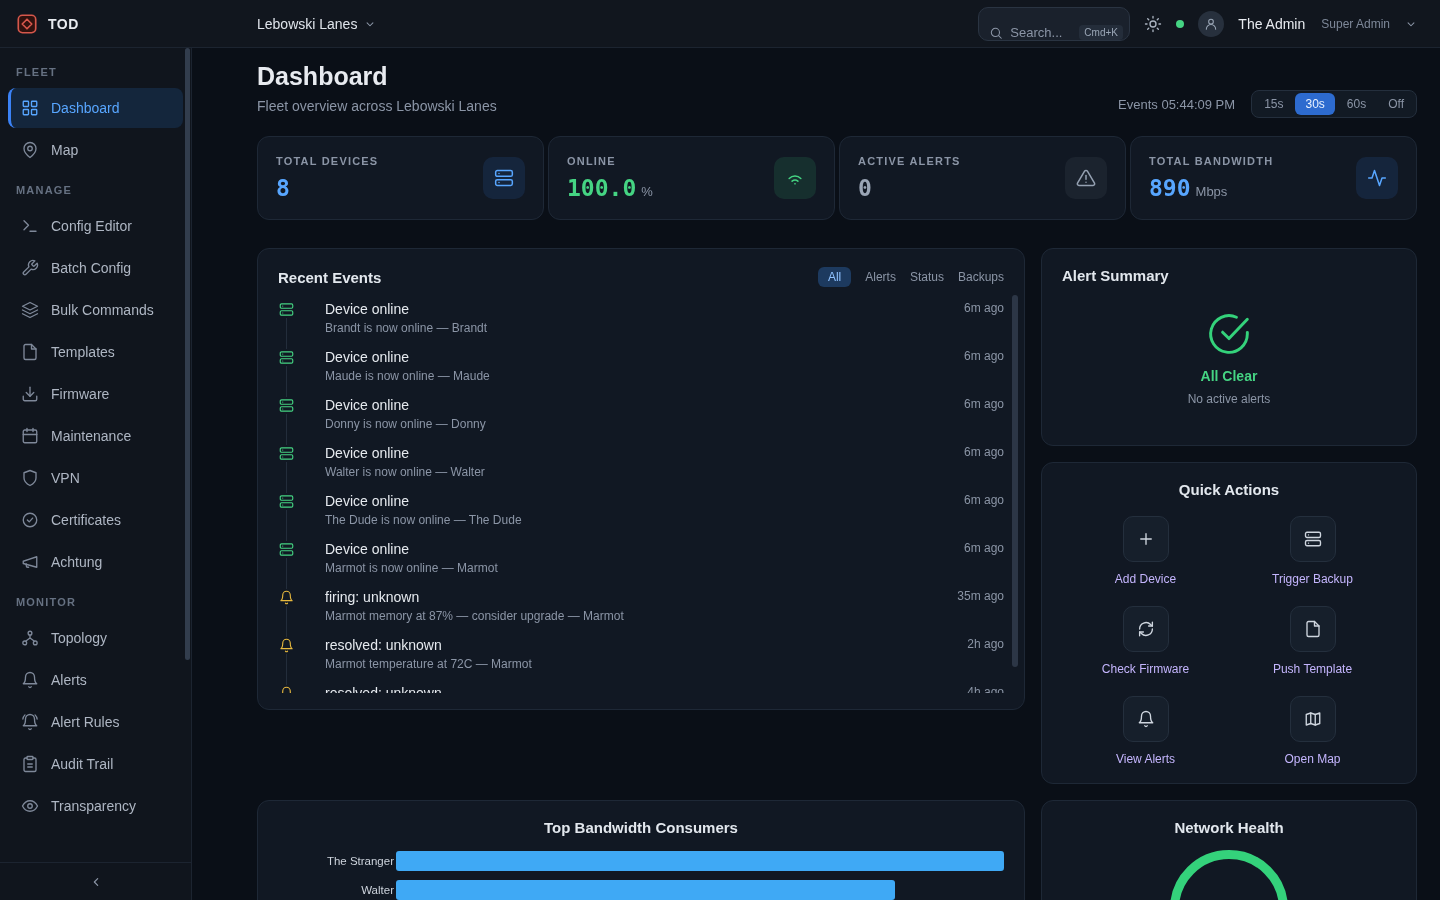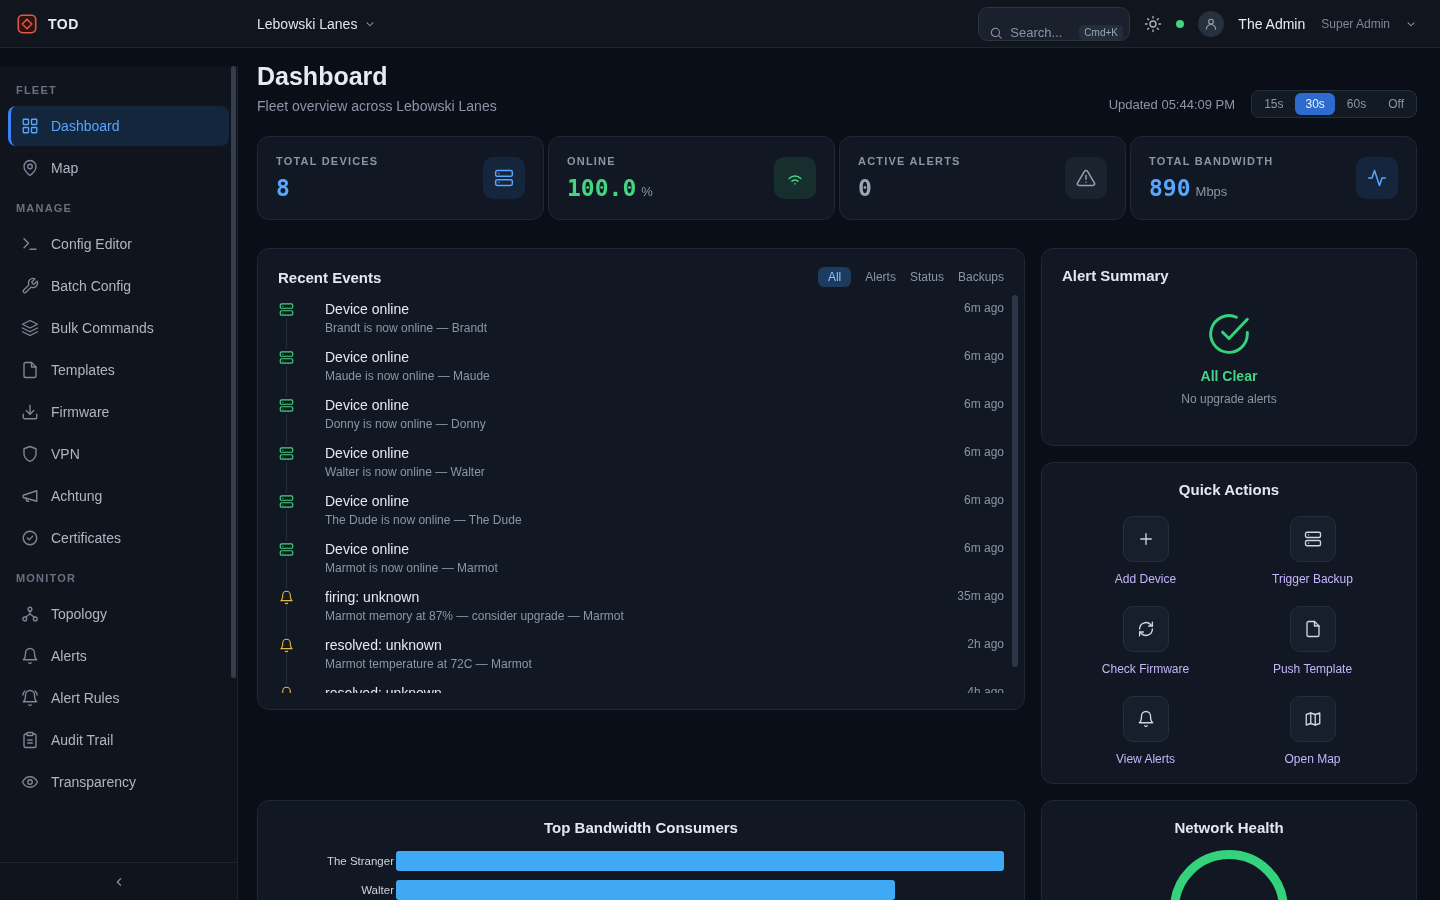--- a/index.html
+++ b/index.html
@@ -27,21 +27,21 @@
   .kbd { background:#242d3a; color:#9aa6b6; font-size:10px; border-radius:4px; padding:2px 5px; white-space:nowrap; }
   .theme-btn { width:18px; height:18px; color:#aab3c0; cursor:pointer; }
   .status-dot { width:8px; height:8px; border-radius:50%; background:#45d483; }
   .avatar { width:26px; height:26px; border-radius:50%; background:#27303d; color:#9aa6b6; display:flex; align-items:center; justify-content:center; }
   .avatar .icon { width:14px; height:14px; }
   .user-name { font-size:14px; color:#e8ebf0; }
   .user-role { font-size:12px; color:#7d8798; margin-left:2px; }
   .caret { width:14px; height:14px; color:#8b95a6; }
 
   
-  .sidebar { position:fixed; top:66px; left:0; bottom:0; width:238px; background:#10151d; border-right:1px solid #1c2430; display:flex; flex-direction:column; z-index:5; }
+  .sidebar { position:fixed; top:48px; left:0; bottom:0; width:192px; background:#10151d; border-right:1px solid #1c2430; display:flex; flex-direction:column; z-index:5; }
   .nav { flex:1; overflow:hidden; padding-top:6px; position:relative; }
   .section-title { font-size:11px; letter-spacing:1.2px; color:#667182; font-weight:bold; padding:12px 16px 8px; }
   .nav-item { display:flex; align-items:center; gap:12px; height:40px; margin:2px 8px; padding:0 10px; border-radius:8px; color:#aeb6c3; cursor:pointer; border-left:3px solid transparent; }
   .nav-item .icon { color:#7e8899; }
   .nav-item.active { background:#142档;}
   .nav-item.active { background:#14263c; color:#58a6ff; border-left:3px solid #3b82f6; }
   .nav-item.active .icon { color:#58a6ff; }
   .nav-label { font-size:14px; }
   .sidebar-scrollbar { position:absolute; top:0; right:1px; width:5px; height:612px; background:#323d4d; border-radius:3px; }
   .collapse-row { height:38px; border-top:1px solid #1c2430; display:flex; align-items:center; justify-content:center; color:#8b95a6; cursor:pointer; }
@@ -243,42 +243,53 @@
             <path d="M21 15v4a2 2 0 0 1-2 2H5a2 2 0 0 1-2-2v-4"></path>
             <polyline points="7 10 12 15 17 10"></polyline>
             <line x1="12" y1="15" x2="12" y2="3"></line>
           </svg>
         </span>
       <span class="nav-label">Firmware</span>
     </div>
     <div class="nav-item">
       <span class="icon">
           <svg viewBox="0 0 24 24">
+            <rect x="3" y="4" width="18" height="17" rx="2"></rect>
+            <line x1="16" y1="2" x2="16" y2="6"></line>
+            <line x1="8" y1="2" x2="8" y2="6"></line>
+            <line x1="3" y1="10" x2="21" y2="10"></line>
+          </svg>
+        </span>
+      <span class="nav-label">Maintenance</span>
+    </div>
+    <div class="nav-item">
+      <span class="icon">
+          <svg viewBox="0 0 24 24">
             <path d="M12 22s8-4 8-10V5l-8-3-8 3v7c0 6 8 10 8 10z"></path>
           </svg>
         </span>
       <span class="nav-label">VPN</span>
+    </div>
+    <div class="nav-item">
+      <span class="icon">
+          <svg viewBox="0 0 24 24">
+            <circle cx="12" cy="12" r="9"></circle>
+            <polyline points="8.5 12 11 14.5 15.5 9.5"></polyline>
+          </svg>
+        </span>
+      <span class="nav-label">Certificates</span>
     </div>
     <div class="nav-item">
       <span class="icon">
           <svg viewBox="0 0 24 24">
             <path d="m3 11 18-6v14L3 14v-3z"></path>
             <path d="M7 14.5V17a2 2 0 0 0 2 2h1.2"></path>
           </svg>
         </span>
       <span class="nav-label">Achtung</span>
-    </div>
-    <div class="nav-item">
-      <span class="icon">
-          <svg viewBox="0 0 24 24">
-            <circle cx="12" cy="12" r="9"></circle>
-            <polyline points="8.5 12 11 14.5 15.5 9.5"></polyline>
-          </svg>
-        </span>
-      <span class="nav-label">Certificates</span>
     </div>
 
     <div class="section-title">MONITOR</div>
 
     <div class="nav-item">
       <span class="icon">
           <svg viewBox="0 0 24 24">
             <circle cx="12" cy="5.5" r="2.5"></circle>
             <circle cx="5" cy="18.5" r="2.5"></circle>
             <circle cx="19" cy="18.5" r="2.5"></circle>
@@ -338,21 +349,21 @@
 </div>
 
 <div class="main">
 
   <div class="header-row">
     <div>
       <div class="page-title">Dashboard</div>
       <div class="page-subtitle">Fleet overview across Lebowski Lanes</div>
     </div>
     <div class="header-right">
-      <span class="updated">Updated 05:44:09 PM</span>
+      <span class="updated">Events 05:44:09 PM</span>
       <div class="segmented">
         <button class="seg-btn">15s</button>
         <button class="seg-btn active">30s</button>
         <button class="seg-btn">60s</button>
         <button class="seg-btn">Off</button>
       </div>
     </div>
   </div>
 
   <div class="cards-row">
@@ -571,21 +582,21 @@
     <div class="right-col">
       <div class="panel alert-summary">
         <div class="panel-title">Alert Summary</div>
         <div class="as-icon">
             <svg viewBox="0 0 24 24" style="stroke-width:1.6">
               <path d="M22 11.1V12a10 10 0 1 1-5.93-9.14"></path>
               <polyline points="22 4 12 14.5 8.5 11"></polyline>
             </svg>
           </div>
         <div class="as-status">All Clear</div>
-        <div class="as-detail">No upgrade alerts</div>
+        <div class="as-detail">No active alerts</div>
       </div>
 
       <div class="panel quick-actions">
         <div class="panel-title">Quick Actions</div>
         <div class="qa-grid">
           <div class="qa-item">
             <span class="qa-btn">
                 <span class="icon">
                   <svg viewBox="0 0 24 24">
                     <path d="M12 5v14M5 12h14"></path>

